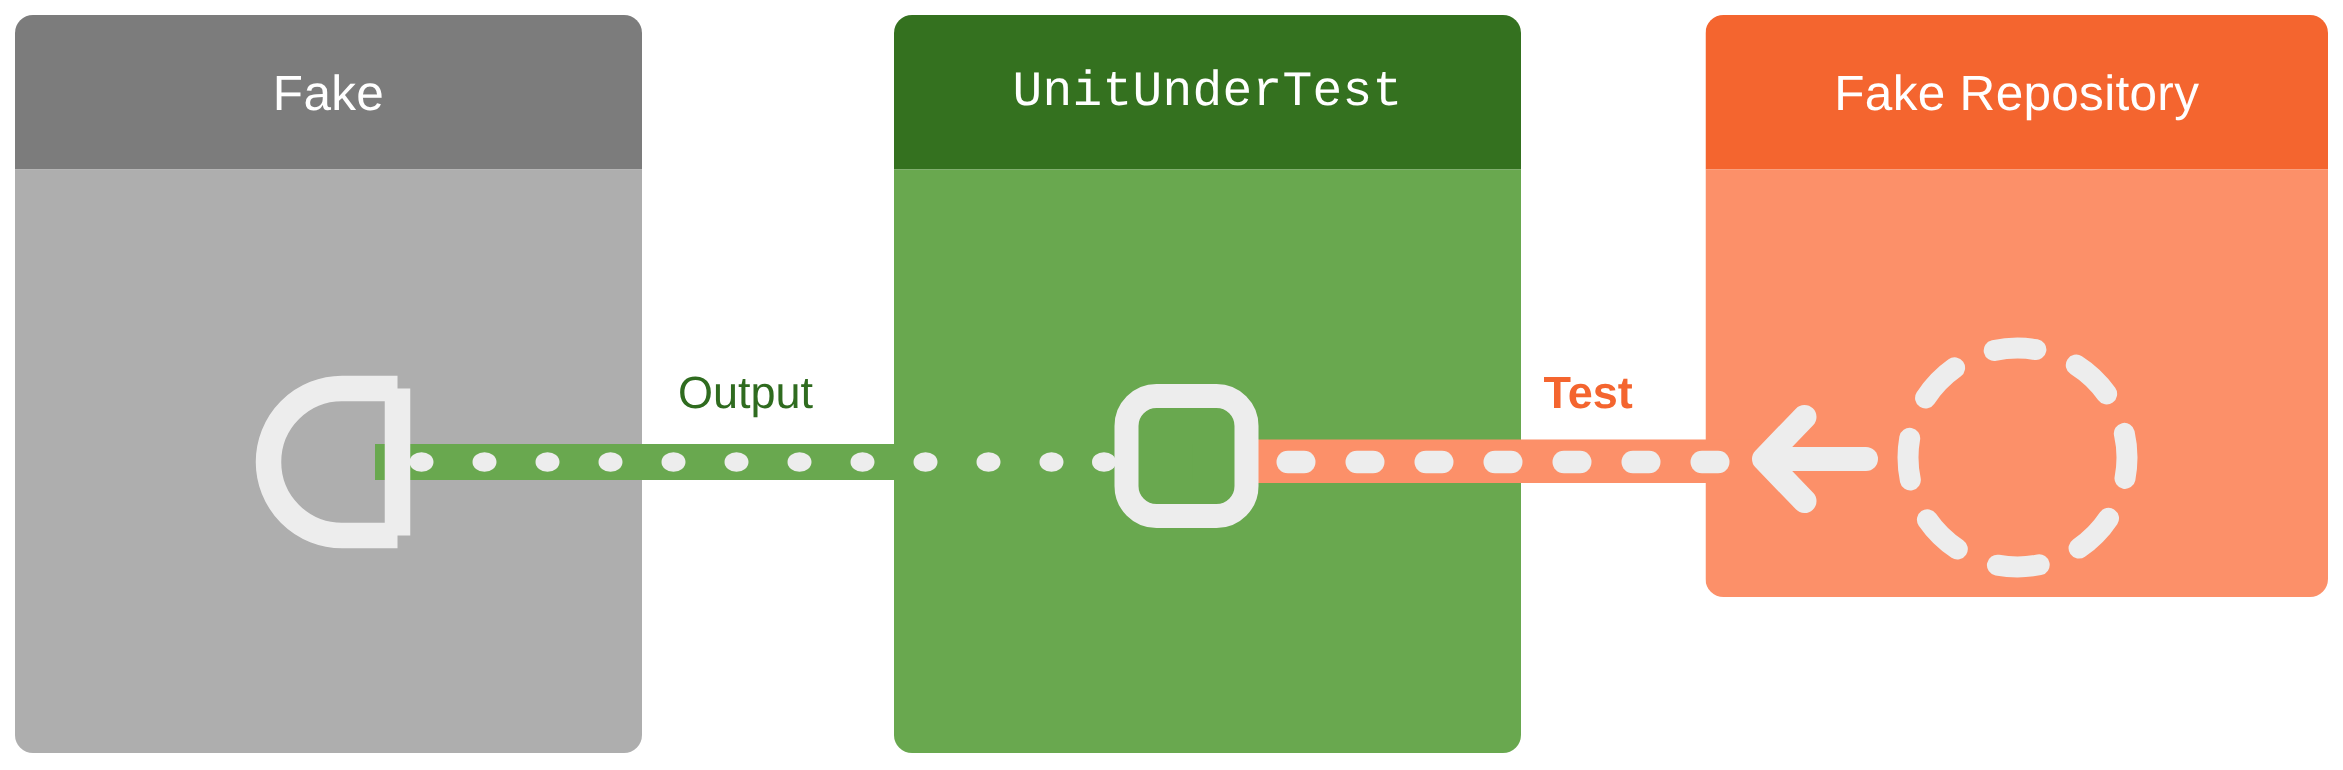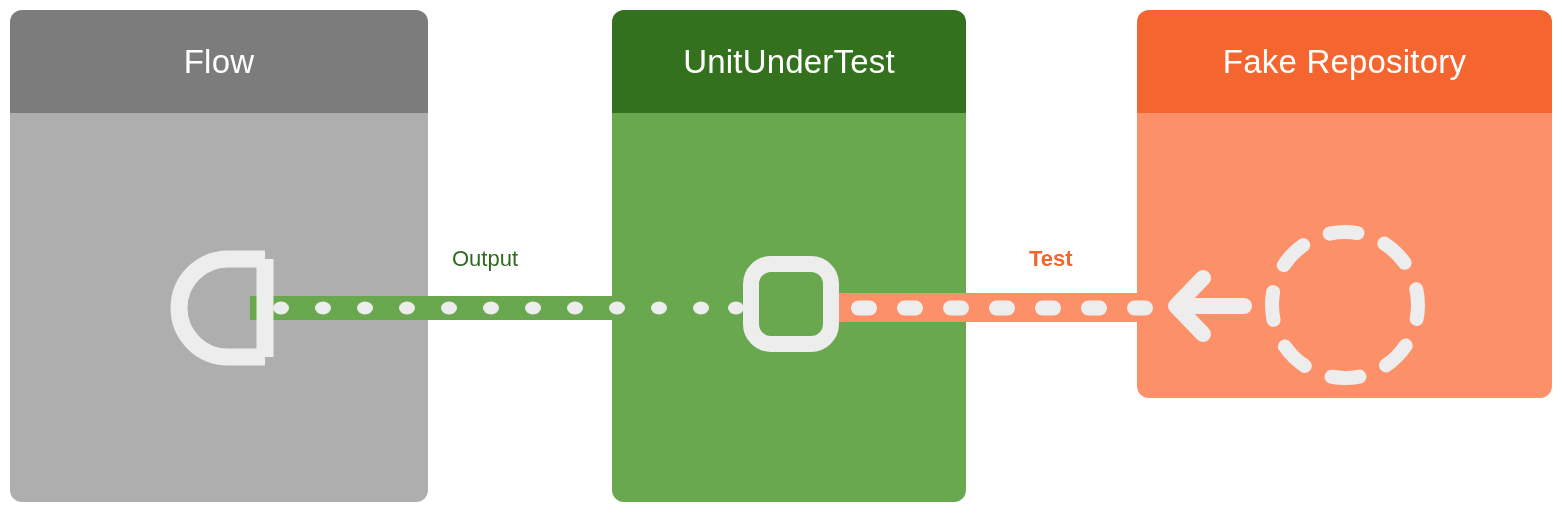--- a/index.html
+++ b/index.html
@@ -46,41 +46,41 @@
     top: 103px;
     width: 100%;
     bottom: 0;
   }
 
   
   #col-test       { left: 10px;   top: 10px; width: 418px; height: 492px; }
   #col-test .column-header { background: #7c7c7c; }
   #col-test .column-body   { background: #aeaeae; }
 
-  #col-uut        { left: 612px;  top: 10px; width: 354px; height: 492px; }
+  #col-uut        { left: 596px;  top: 10px; width: 418px; height: 492px; font-family: Liberation Mono, monospace; }
   #col-uut .column-header  { background: #34711f; }
   #col-uut .column-body    { background: #69a84f; }
 
   #col-fake       { left: 1137px; top: 10px; width: 415px; height: 388px; }
   #col-fake .column-header { background: #f4652f; }
   #col-fake .column-body   { background: #fc9069; }
 
   
   #overlay {
     position: absolute;
     left: 0;
     top: 0;
     width: 1562px;
     height: 513px;
     pointer-events: none;
   }
 
   .edge-label {
     position: absolute;
-    font-size: 22px;
+    font-size: 30px;
     line-height: 1;
     white-space: nowrap;
   }
   #label-output {
     left: 452px;
     top: 248px;
     color: #2f6b1f;
     font-weight: 400;
   }
   #label-flow {
@@ -90,21 +90,21 @@
     font-weight: 700;
   }
 </style>
 </head>
 <body>
 
 <div id="stage">
 
   <div class="column" id="col-test">
     <div class="column-header">
-      <span class="column-title">Flow</span>
+      <span class="column-title">Fake</span>
     </div>
     <div class="column-body"></div>
   </div>
 
   <div class="column" id="col-uut">
     <div class="column-header">
       <span class="column-title">UnitUnderTest</span>
     </div>
     <div class="column-body"></div>
   </div>

